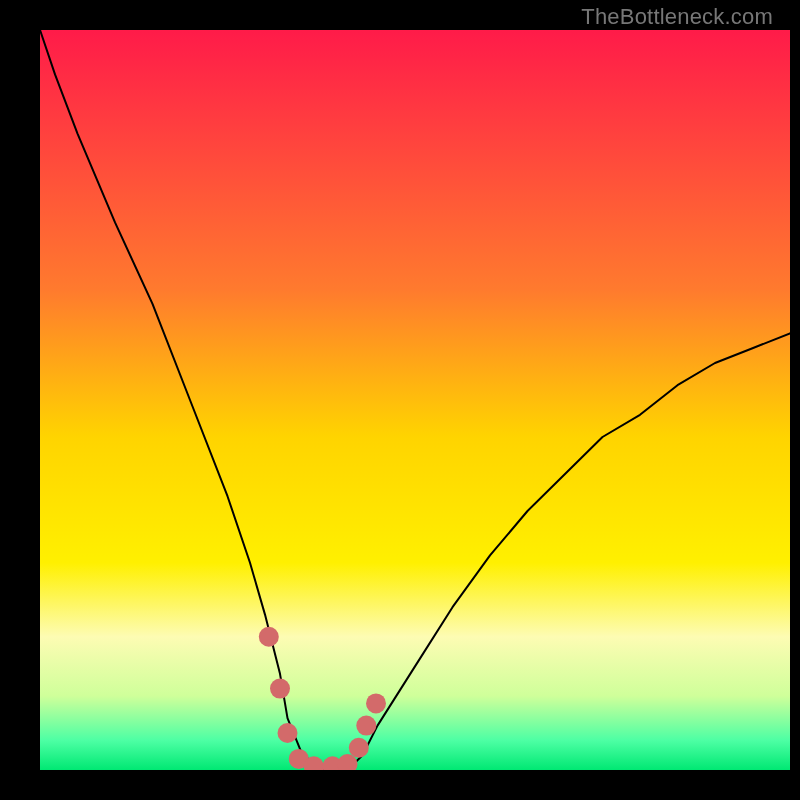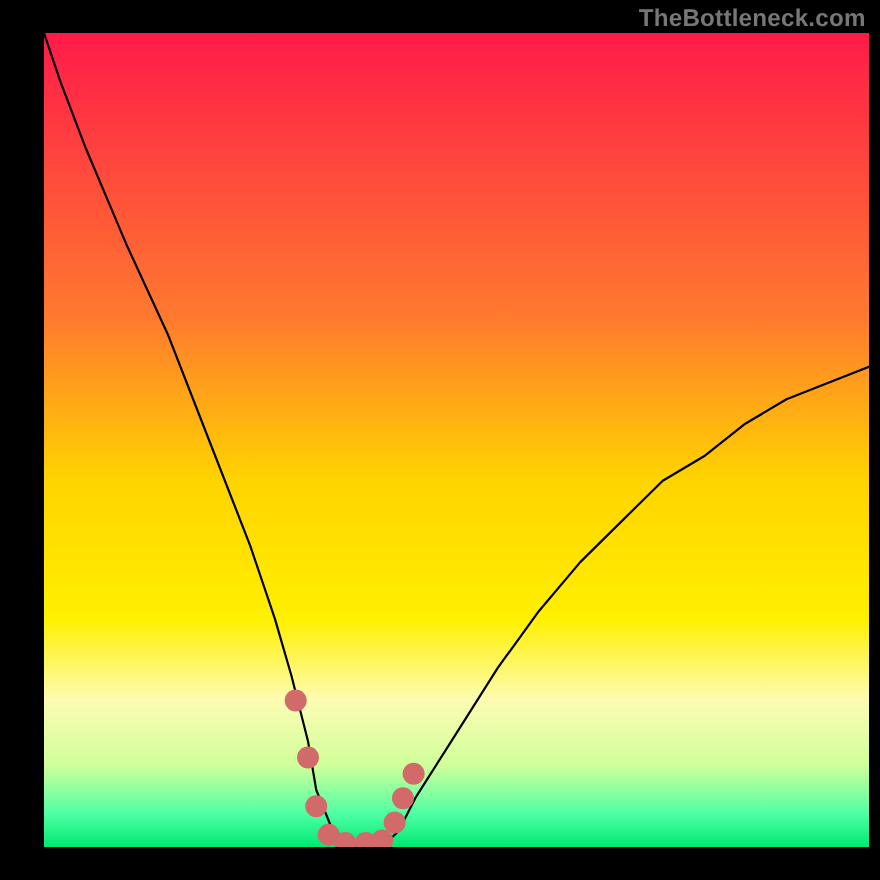--- a/index.html
+++ b/index.html
@@ -23,24 +23,24 @@
     position: absolute;
     left: 40px;
     top: 30px;
     width: 750px;
     height: 740px;
     overflow: hidden;
   }
   .watermark {
     position: absolute;
     top: 4px;
-    right: 13px;
+    right: 27px;
     color: #777;
     font-size: 22px;
-    font-weight: 700;
+    font-weight: 400;
     letter-spacing: 0.2px;
   }
   svg { display: block; }
 </style>
 </head>
 <body>
 
 <div class="frame">
 
   <div class="watermark">TheBottleneck.com</div>

